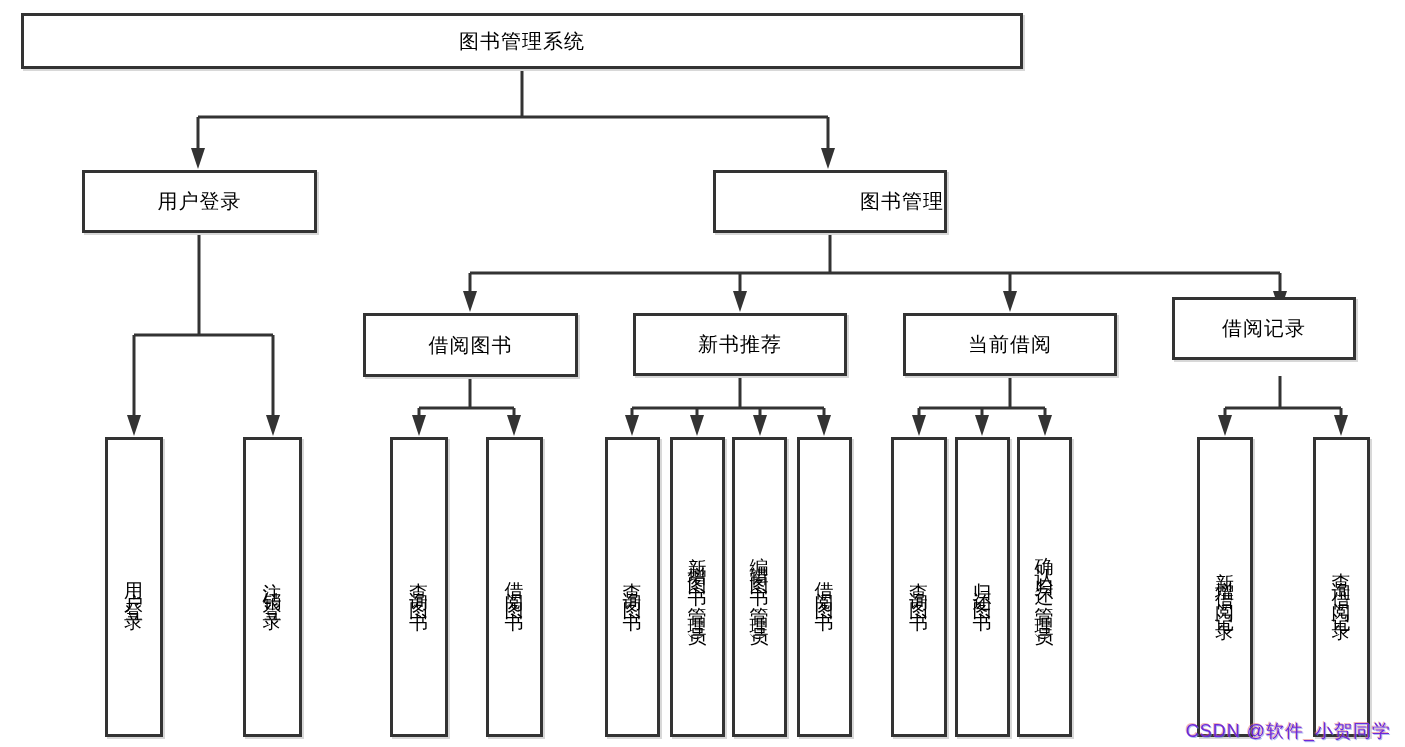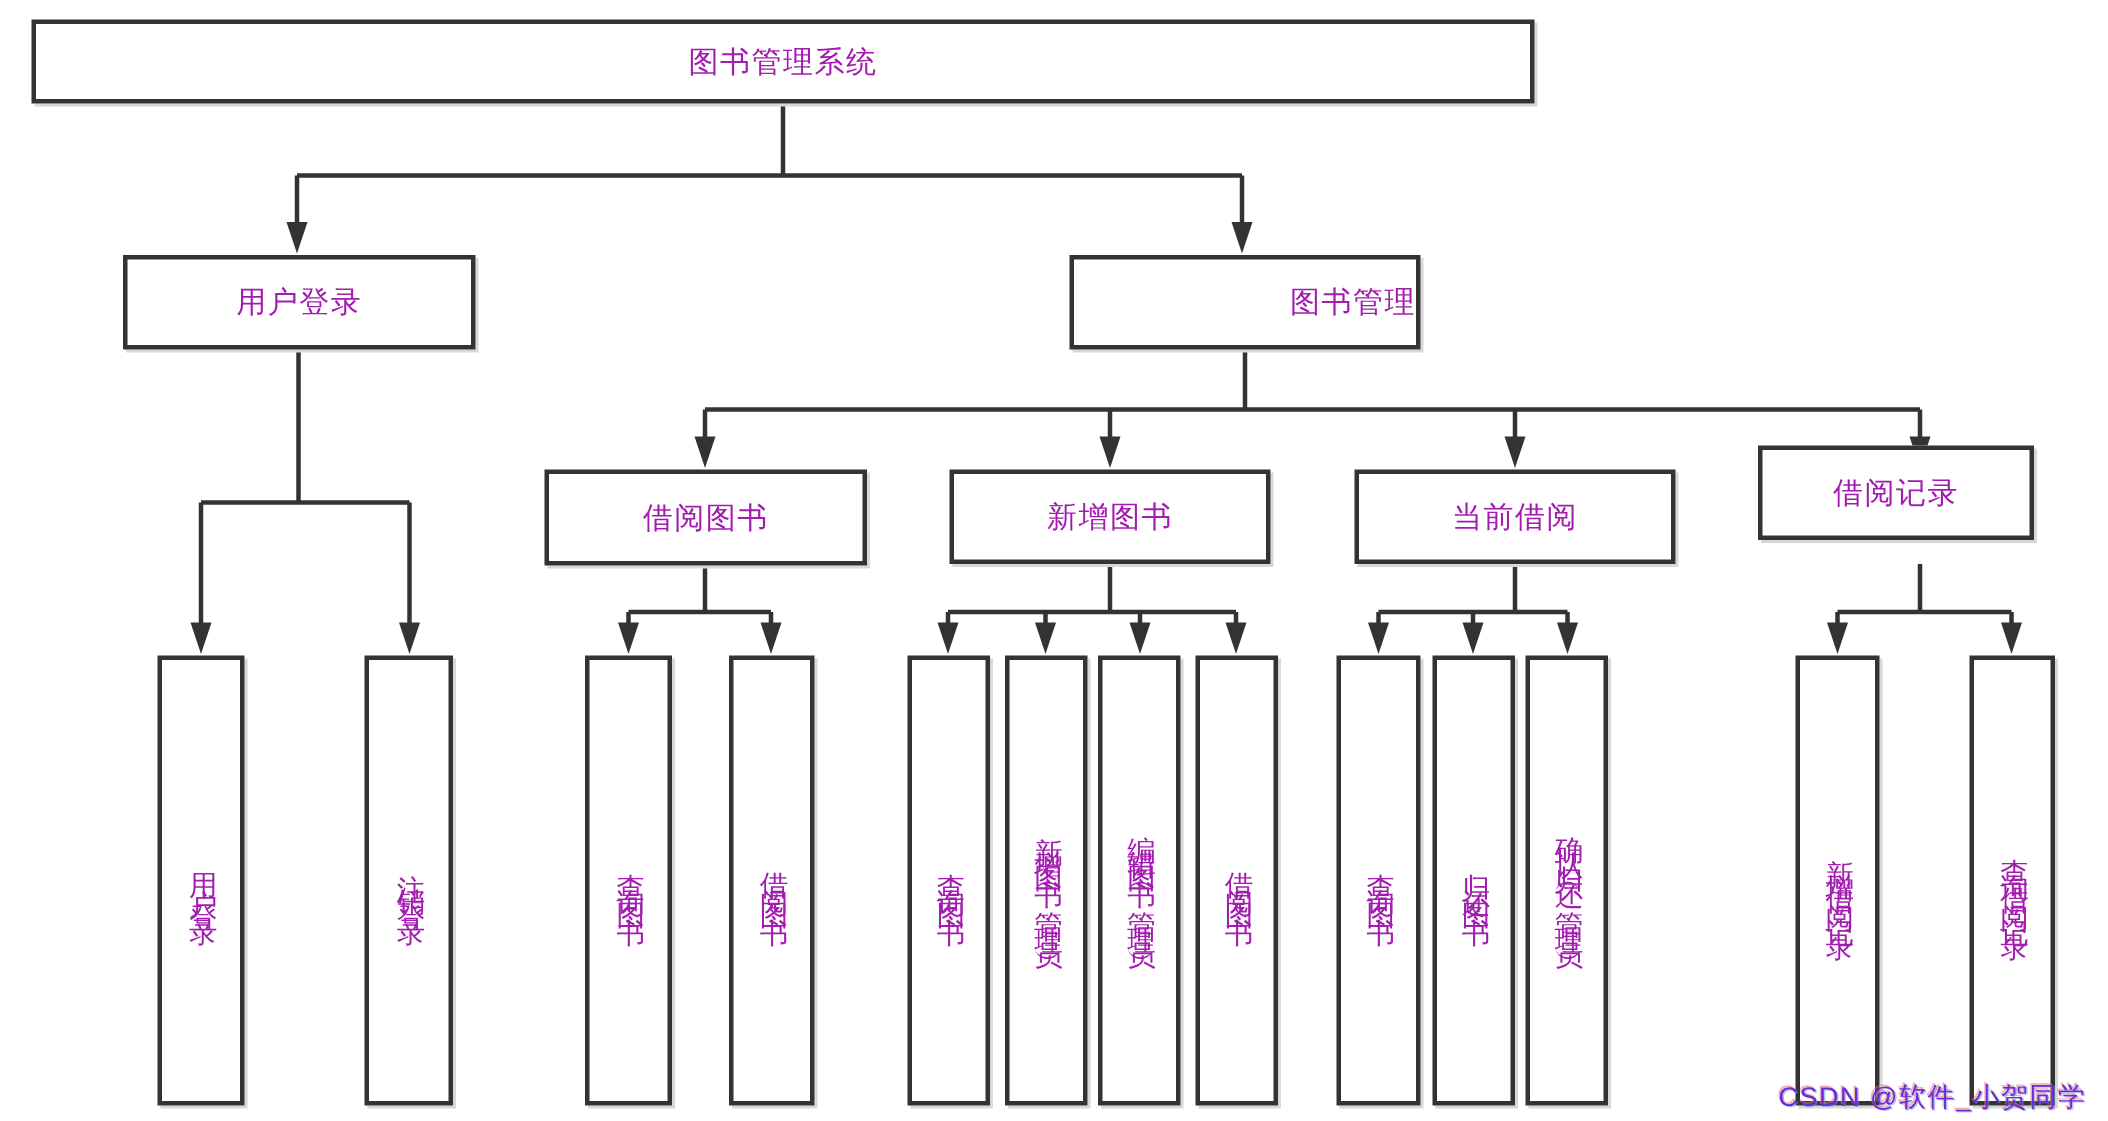--- a/index.html
+++ b/index.html
@@ -18,22 +18,21 @@
   }
   .node {
     position: absolute;
     box-sizing: border-box;
     background: #ffffff;
     border: 3px solid #333333;
     box-shadow: 2px 2px 0 #d8d8d8;
     display: flex;
     align-items: center;
     justify-content: center;
-    color: #a21caf;
-    font-family: Liberation Mono, monospace;
+    color: #000000;
   }
   .node.h { font-size: 20px; letter-spacing: 1px; }
   .node.v { font-size: 19px; }
   .node.v .vtext {
     writing-mode: vertical-rl;
     text-orientation: mixed;
     letter-spacing: 10px;
     line-height: 1;
     white-space: nowrap;
   }
@@ -123,21 +122,21 @@
     <span>用户登录</span>
   </div>
   <div class="node h" style="left:713px; top:170px; width:234px; height:63px;justify-content:flex-end;">
     <span>图书管理</span>
   </div>
 
   <div class="node h" style="left:363px; top:313px; width:215px; height:64px;">
     <span>借阅图书</span>
   </div>
   <div class="node h" style="left:633px; top:313px; width:214px; height:63px;">
-    <span>新增图书</span>
+    <span>新书推荐</span>
   </div>
   <div class="node h" style="left:903px; top:313px; width:214px; height:63px;">
     <span>当前借阅</span>
   </div>
   <div class="node h" style="left:1172px; top:297px; width:184px; height:63px;">
     <span>借阅记录</span>
   </div>
 
   <div class="node v" style="left:105px; top:437px; width:58px; height:300px;">
     <span class="vtext">用户登录</span>

